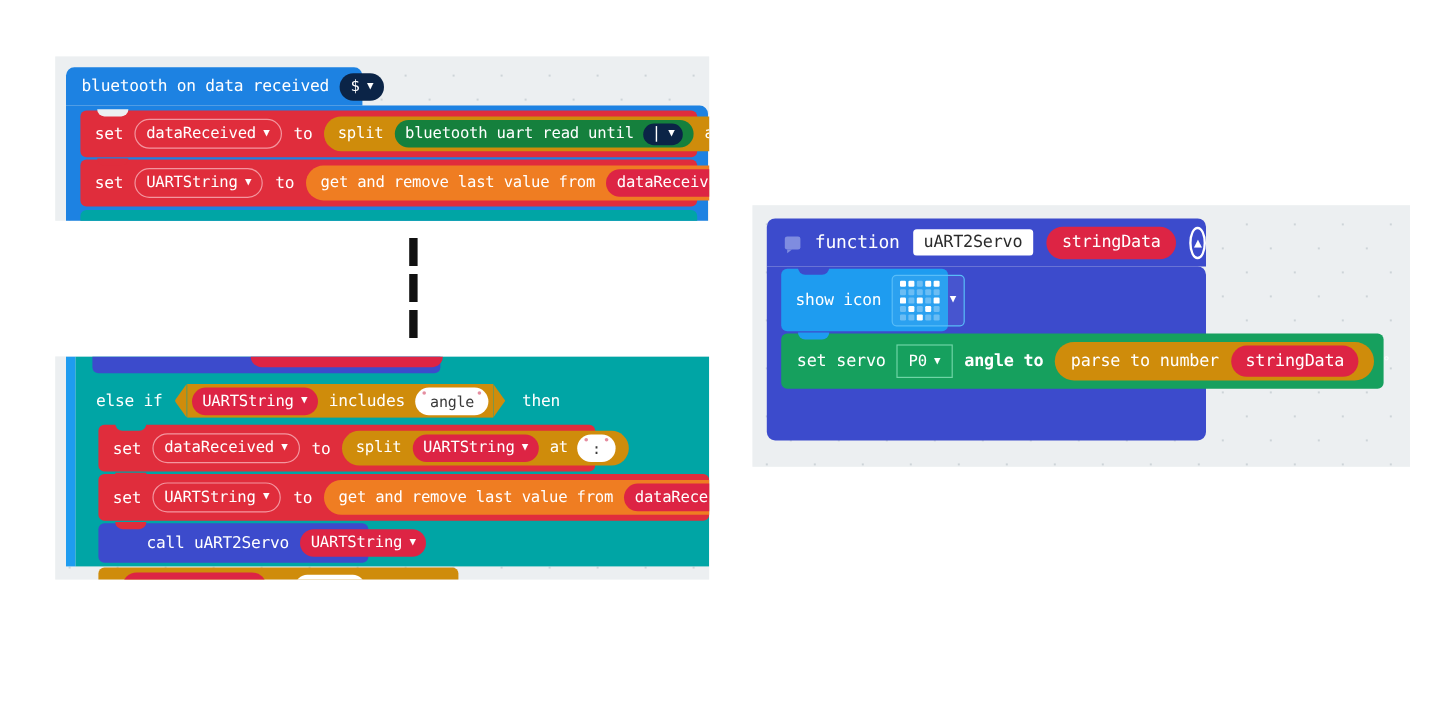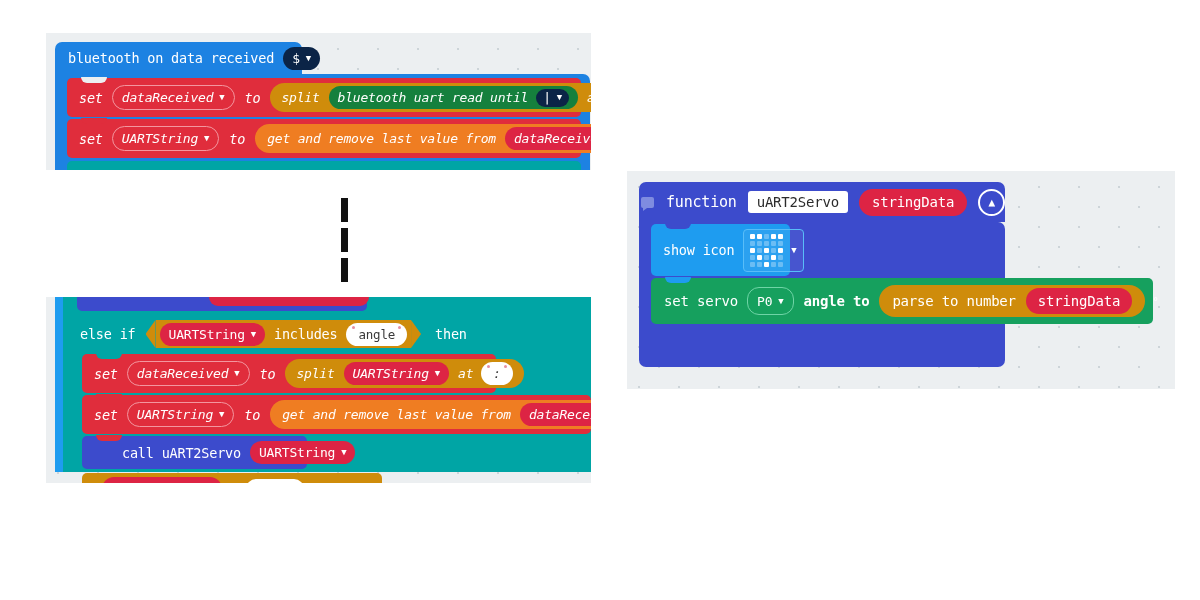--- a/index.html
+++ b/index.html
@@ -15,21 +15,21 @@
   .canvas {
     position: absolute;
     background-color: #eceff1;
     background-image:
       radial-gradient(circle, rgba(180,190,196,0.55) 0.9px, rgba(0,0,0,0) 1.2px),
       radial-gradient(circle, rgba(180,190,196,0.55) 0.9px, rgba(0,0,0,0) 1.2px);
     background-size: 40px 40px, 40px 40px;
     background-position: 12px 16px, 32px 36px;
     overflow: hidden;
   }
-  #canvas-left  { left: 46px;  top: 33px;  width: 545px; height: 137px; }
+  #canvas-left  { left: 46px;  top: 47px;  width: 545px; height: 137px; }
   #canvas-left2 { left: 46px;  top: 297px; width: 545px; height: 186px; }
   #canvas-right { left: 627px; top: 171px; width: 548px; height: 218px; }
 
   
   .blk { position: absolute; box-sizing: border-box; }
   .row {
     display: flex; align-items: center;
     font-size: 13.5px; letter-spacing: -0.2px;
     color: #ffffff; white-space: nowrap;
   }
@@ -50,21 +50,21 @@
   .hat .row { padding-left: 13px; height: 32px; }
 
   
   .hat-body {
     left: 9px; top: 41px; width: 535px; height: 110px;
     background: #1d82e2; border-radius: 0 7px 7px 7px;
   }
 
   
   .stmt { border-radius: 5px; }
-  .red    { background: #e02d3c; font-style: italic; }
+  .red    { background: #e02d3c; }
   .redblk { background: #dd2444; }
   .blue   { background: #3c4bcc; padding-left: 28px; }
   .teal   { background: #00a5a5; }
   .ltblue { background: #1e9cf0; }
   .green  { background: #16a05e; }
 
   
   .pill {
     display: inline-flex; align-items: center;
     border-radius: 14px; padding: 0 9px; height: 23px;
@@ -312,21 +312,21 @@
     <div class="blk" style="left:36px; top:176px; width:300px; height:14px; background:#cf8c0b; border-radius:5px 5px 0 0;"></div>
     <div class="blk redblk" style="left:56px; top:180px; width:120px; height:12px; border-radius:12px 12px 0 0;"></div>
     <div class="blk" style="left:200px; top:182px; width:58px; height:10px; background:#fff; border-radius:12px 12px 0 0;"></div>
   </div>
 
   <div class="canvas" id="canvas-right">
 
     <div class="blk fn-body"></div>
 
     <div class="blk fn-hat">
-      <div class="row" style="height:40px; padding-left:2px;">
+      <div class="row" style="height:40px; padding-left:15px;">
         <span class="comment-icon"></span>
         <span class="lbl" style="margin-left:12px; font-size:15px;">function</span>
         <span class="fn-name" style="margin-left:11px;">uART2Servo</span>
         <span class="pill crimson" style="margin-left:11px; height:27px; border-radius:14px; padding:0 13px; font-size:14px;">
           <span>stringData</span>
         </span>
         <span class="collapse" style="margin-left:11px;">▲</span>
       </div>
     </div>
 
@@ -364,21 +364,21 @@
             </span>
           <span class="caret" style="margin-left:1px;">▼</span>
         </span>
       </div>
     </div>
 
     <div class="blk stmt green" style="left:24px; top:107px; width:502px; height:46px;">
       <div class="notch" style="background:#1e9cf0;"></div>
       <div class="row" style="height:46px; padding-left:13px; font-size:14px;">
         <span class="lbl">set servo</span>
-        <span class="pill" style="margin-left:9px; background:transparent; border:1.6px solid #6fd4a6; border-radius:12px; height:26px;">
+        <span class="pill" style="margin-left:9px; background:transparent; border:1.6px solid #6fd4a6; border-radius:0; height:26px;">
           <span>P0</span>
           <span class="caret">▼</span>
         </span>
         <span class="lbl" style="margin-left:10px;font-weight:bold;">angle to</span>
         <span class="pill gold" style="margin-left:10px; height:32px; border-radius:16px; padding:0 13px; font-size:14px;">
           <span>parse to number</span>
           <span class="pill crimson" style="margin-left:10px; height:26px; border-radius:13px; padding:0 12px; font-size:14px;">
             <span>stringData</span>
           </span>
         </span>

